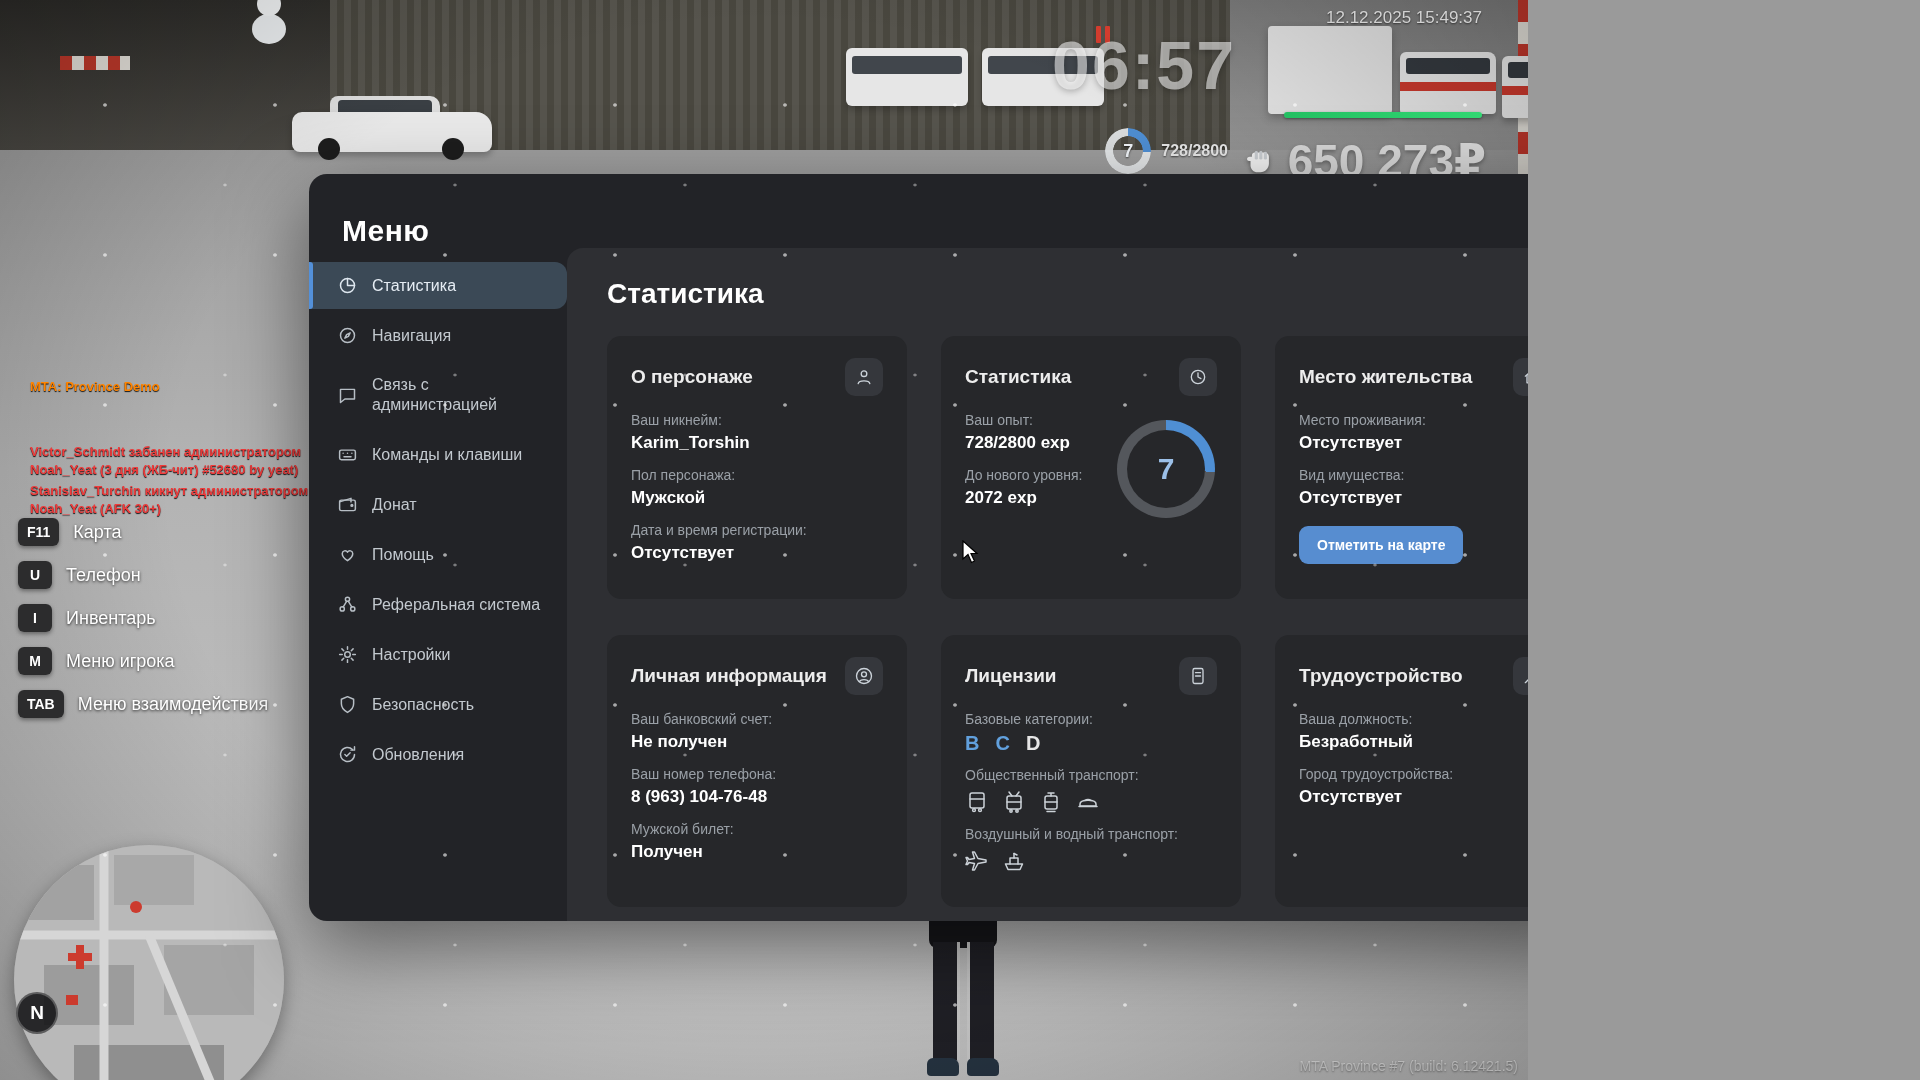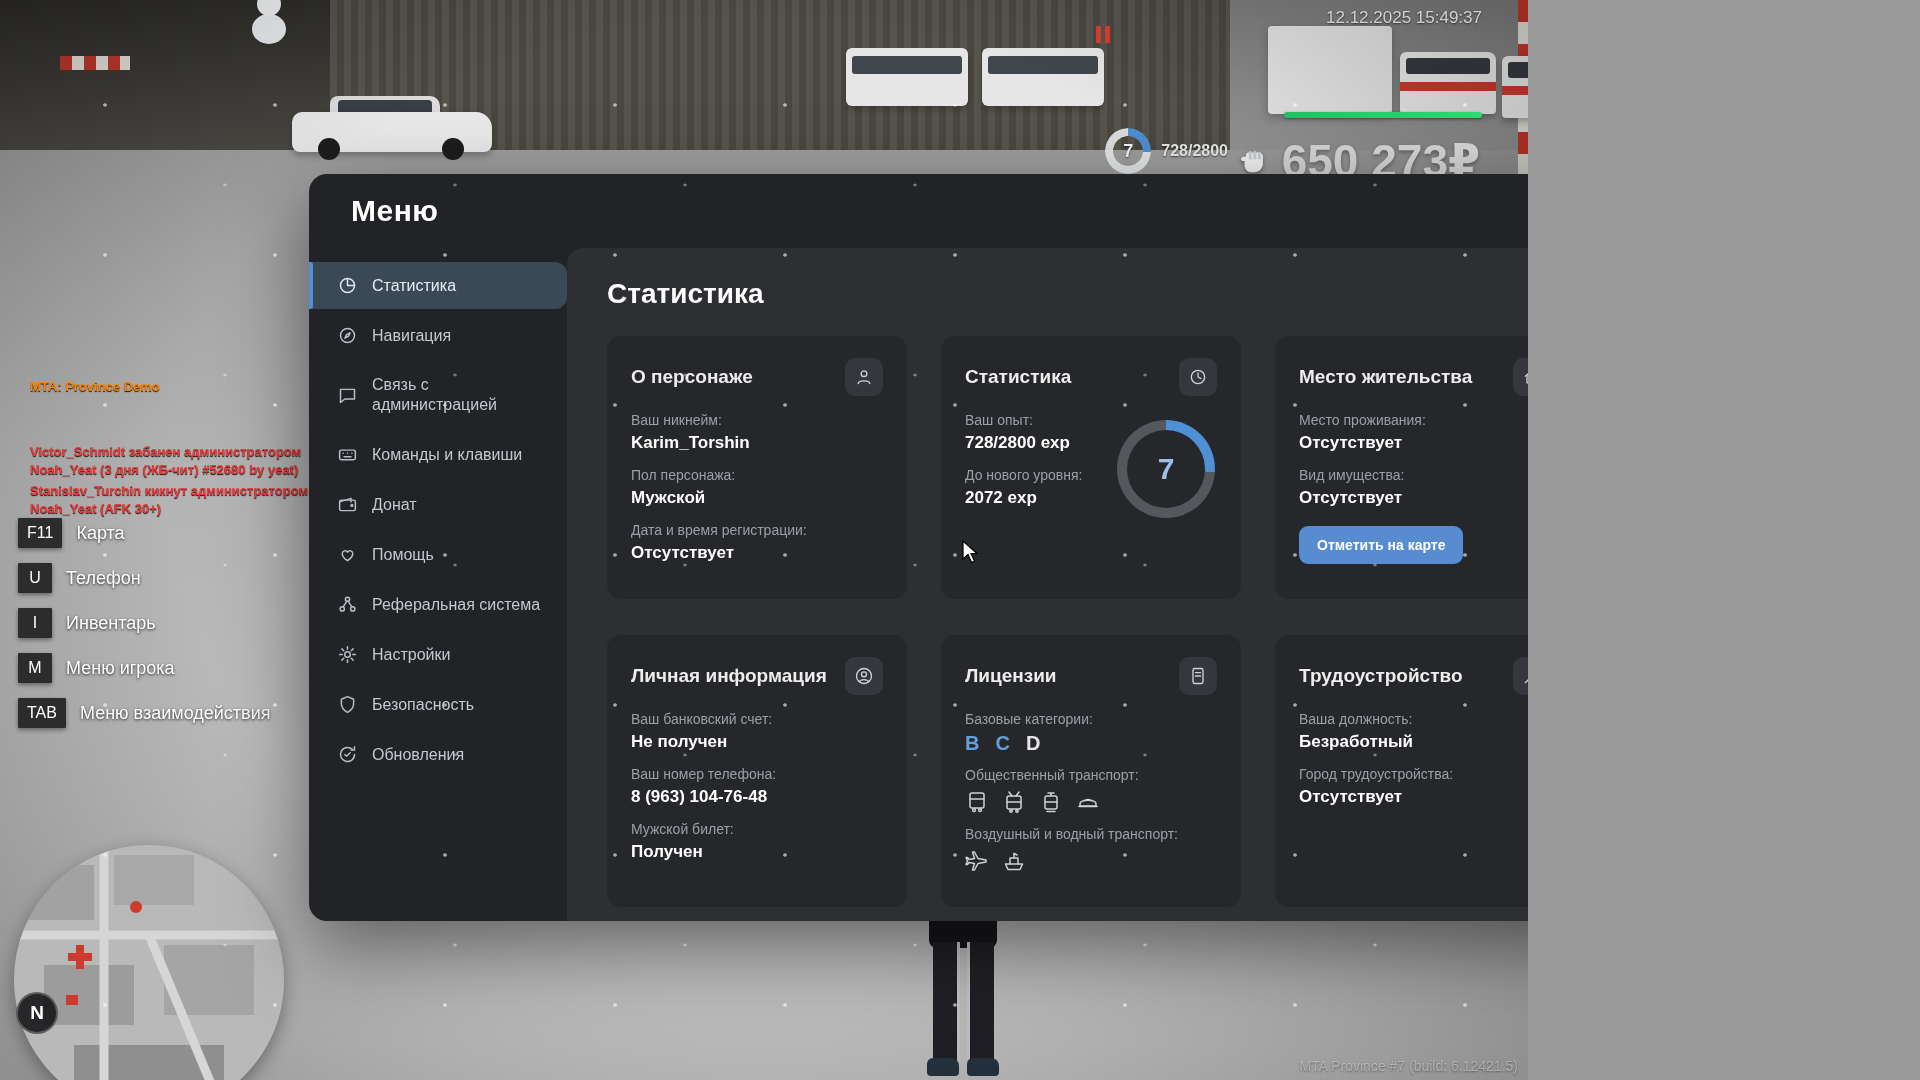--- a/index.html
+++ b/index.html
@@ -60,46 +60,46 @@
   .hud-level { position:absolute; top:128px; right:300px; display:flex; align-items:center; gap:10px; }
   .hud-ring-wrap { position:relative; width:46px; height:46px; }
   .hud-ring { position:absolute; inset:0; border-radius:50%;
               -webkit-mask:radial-gradient(circle closest-side, transparent 63%, #000 66%);
               mask:radial-gradient(circle closest-side, transparent 63%, #000 66%); }
   .hud-ring-num { position:absolute; inset:0; display:flex; align-items:center; justify-content:center;
                   color:#f2f6fa; font-size:18px; font-weight:700; text-shadow:0 1px 2px rgba(0,0,0,.6); }
   .hud-exp { font-size:16px; font-weight:700; color:#e8e8e8; text-shadow:0 1px 2px rgba(0,0,0,.6); }
   .hud-health { position:absolute; top:112px; right:46px; width:198px; height:6px; border-radius:3px;
                 background:linear-gradient(90deg,#24c163,#32d873); box-shadow:0 1px 3px rgba(0,0,0,.4); }
-  .hud-money { position:absolute; top:134px; right:48px; display:flex; align-items:center; gap:12px; }
+  .hud-money { position:absolute; top:134px; right:42px; display:flex; align-items:center; gap:12px; }
   .hud-money svg { width:34px; height:34px; color:#f2f2f2; filter:drop-shadow(0 2px 2px rgba(0,0,0,.4)); }
   .hud-money .amount { font-size:46px; font-weight:700; color:#d6d6d6; text-shadow:0 2px 4px rgba(0,0,0,.35); }
 
   .chat { position:absolute; left:30px; top:378px; width:310px; z-index:8;
           font-size:13px; font-weight:700; line-height:1.4; text-shadow:0 1px 1px rgba(0,0,0,.9); }
   .chat div { margin-bottom:2px; }
 
   .keybinds { position:absolute; left:18px; top:518px; z-index:8; }
   .kb-row { display:flex; align-items:center; gap:14px; margin-bottom:15px; }
   .kb-key { min-width:34px; padding:6px 9px; text-align:center; background:rgba(22,22,24,.85);
-            border-radius:1px; color:#fff; font-size:16px; font-weight:400; box-shadow:0 2px 4px rgba(0,0,0,.4); }
+            border-radius:6px; color:#fff; font-size:14px; font-weight:700; box-shadow:0 2px 4px rgba(0,0,0,.4); }
   .kb-label { font-size:18px; color:#fff; text-shadow:0 1px 3px rgba(0,0,0,.8); }
 
   .minimap { position:absolute; left:14px; top:845px; width:270px; height:270px; border-radius:50%;
              overflow:hidden; z-index:8; box-shadow:0 6px 18px rgba(0,0,0,.35); }
   .compassN { position:absolute; left:16px; top:992px; width:42px; height:42px; border-radius:50%;
               background:rgba(18,18,20,.88); border:2px solid rgba(255,255,255,.25); z-index:9;
               display:flex; align-items:center; justify-content:center; color:#fff; font-size:19px; font-weight:700; }
   .buildtag { position:absolute; right:10px; bottom:6px; z-index:9; font-size:14px;
               color:rgba(255,255,255,.38); text-shadow:0 1px 2px rgba(0,0,0,.4); }
 
   
   .panel { position:absolute; left:309px; top:174px; width:1306px; height:747px; z-index:15;
            background:#222327; border-radius:18px; box-shadow:0 26px 80px rgba(0,0,0,.5); }
-  .panel-header { height:74px; display:flex; align-items:center; justify-content:space-between; padding:0 38px 0 42px; }
+  .panel-header { height:74px; display:flex; align-items:flex-end; justify-content:space-between; padding:0 38px 0 33px; }
   .panel-title { font-size:30px; font-weight:700; color:#fff; letter-spacing:.5px; }
   .close-btn { width:36px; height:36px; display:flex; align-items:center; justify-content:center; cursor:pointer; }
   .close-btn svg { width:24px; height:24px; stroke:#e9e9e9; stroke-width:2.2; stroke-linecap:round; }
 
   .sidebar { position:absolute; left:0; top:88px; width:258px; bottom:0; }
   .side-item { position:relative; display:flex; align-items:center; gap:14px; padding:13px 16px 13px 28px;
                margin-bottom:3px; color:#c3c9cf; font-size:16px; line-height:1.25; cursor:pointer;
                border-radius:0 12px 12px 0; }
   .side-item .icn { flex:0 0 auto; width:21px; height:21px; color:#b7bec5; }
   .side-item.active { background:#3b4956; color:#e6edf4; }
@@ -202,20 +202,21 @@
 
     <div class="vignette"></div>
   </div>
 
   <div class="hud">
     <div class="hud-datetime">12.12.2025 15:49:37</div>
     <div class="handbrake">
         <i></i>
         <i></i>
       </div>
+    <div class="hud-clock">06:57</div>
 
     <div class="hud-level">
       <div class="hud-ring-wrap">
         <div class="hud-ring" style="background: conic-gradient(rgb(79, 143, 212) 0deg, rgb(79, 143, 212) 26%, rgba(235, 238, 240, 0.9) 26%, rgba(235, 238, 240, 0.9) 100%);"></div>
         <span class="hud-ring-num">7</span>
       </div>
       <span class="hud-exp">728/2800</span>
     </div>
 
     <div class="hud-health"></div>

